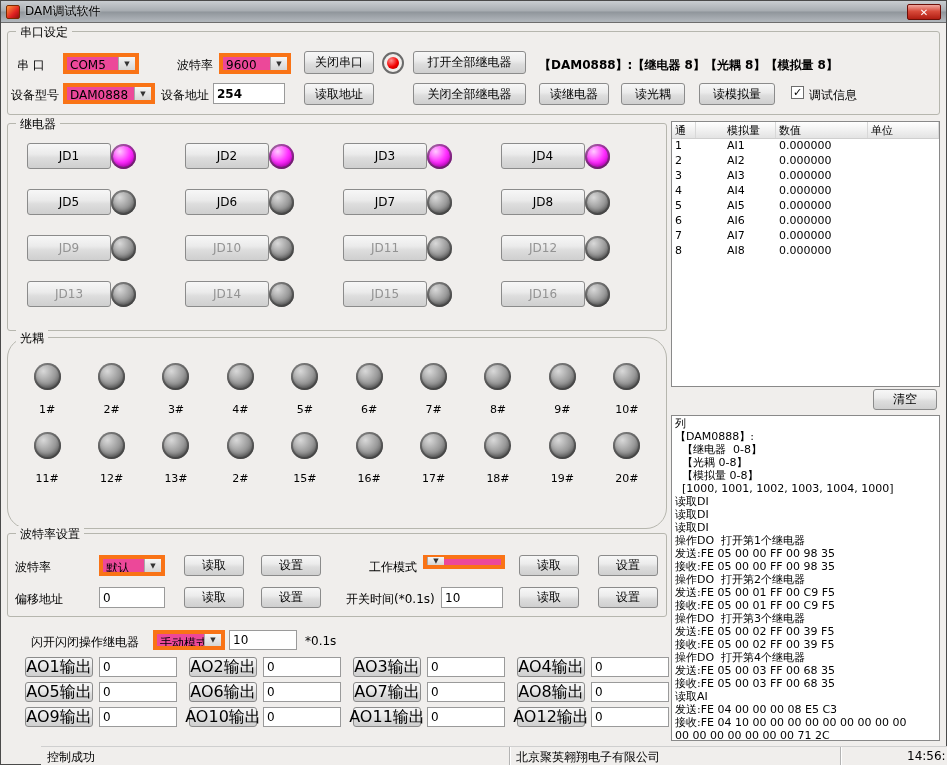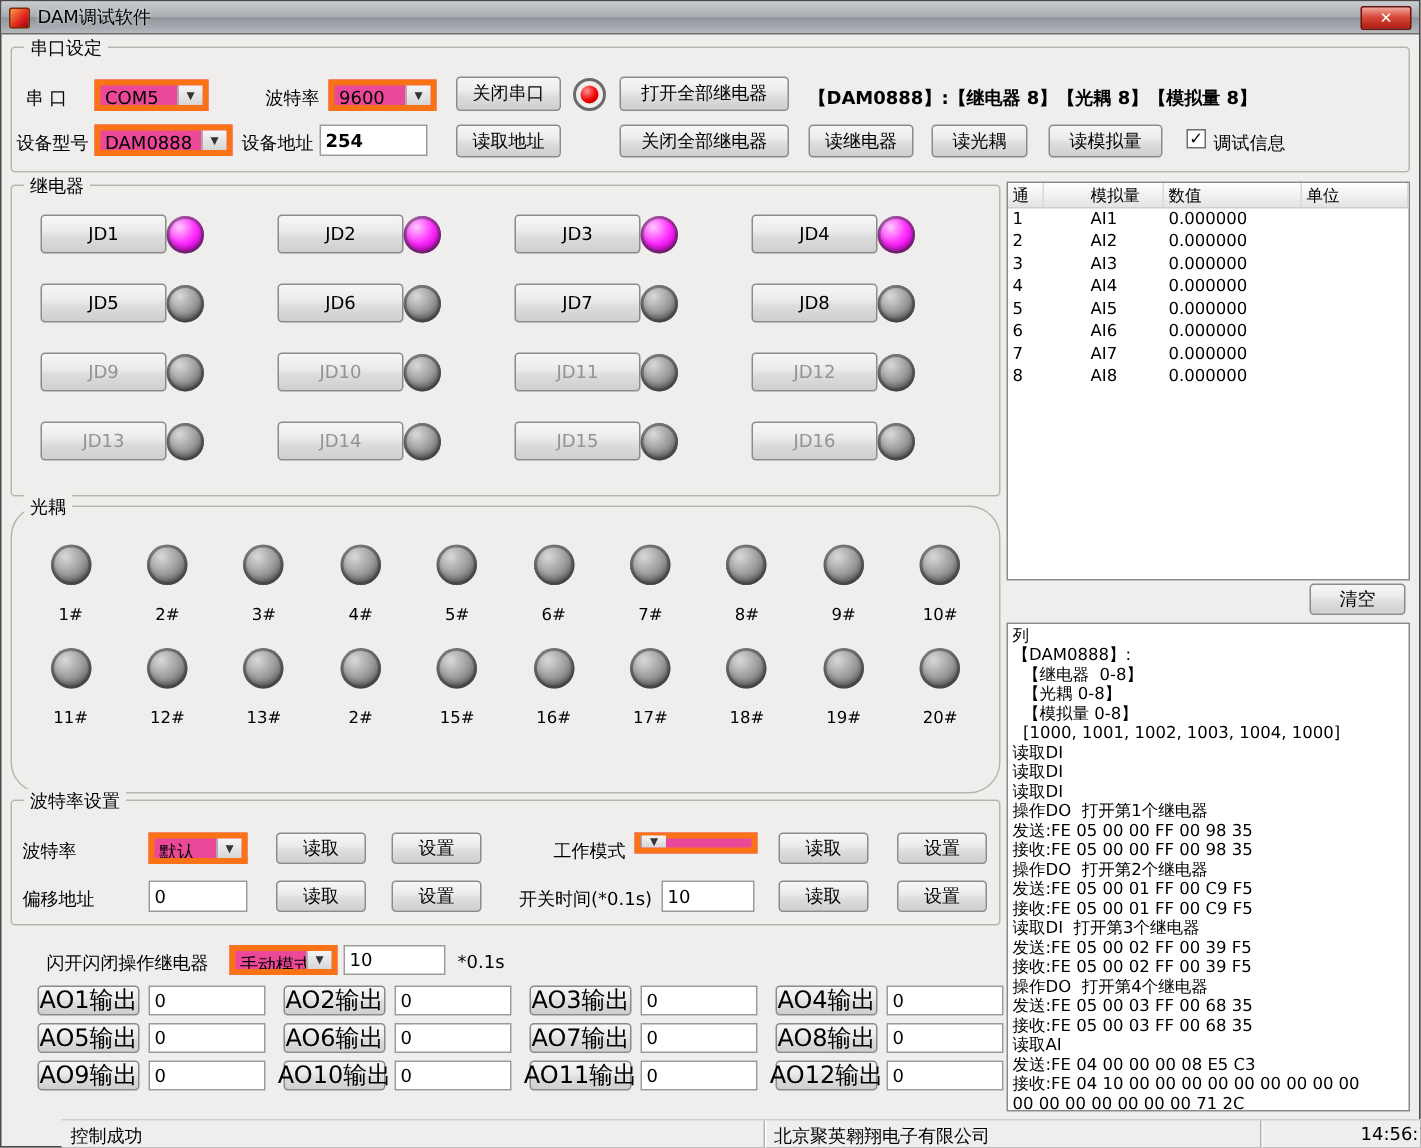--- a/index.html
+++ b/index.html
@@ -324,21 +324,21 @@
       <div class="log-line">发送:FE 05 00 00 FF 00 98 35</div>
 
       <div class="log-line">接收:FE 05 00 00 FF 00 98 35</div>
 
       <div class="log-line">操作DO  打开第2个继电器</div>
 
       <div class="log-line">发送:FE 05 00 01 FF 00 C9 F5</div>
 
       <div class="log-line">接收:FE 05 00 01 FF 00 C9 F5</div>
 
-      <div class="log-line">读取DI  打开第3个继电器</div>
+      <div class="log-line">操作DO  打开第3个继电器</div>
 
       <div class="log-line">发送:FE 05 00 02 FF 00 39 F5</div>
 
       <div class="log-line">接收:FE 05 00 02 FF 00 39 F5</div>
 
       <div class="log-line">操作DO  打开第4个继电器</div>
 
       <div class="log-line">发送:FE 05 00 03 FF 00 68 35</div>
 
       <div class="log-line">接收:FE 05 00 03 FF 00 68 35</div>

